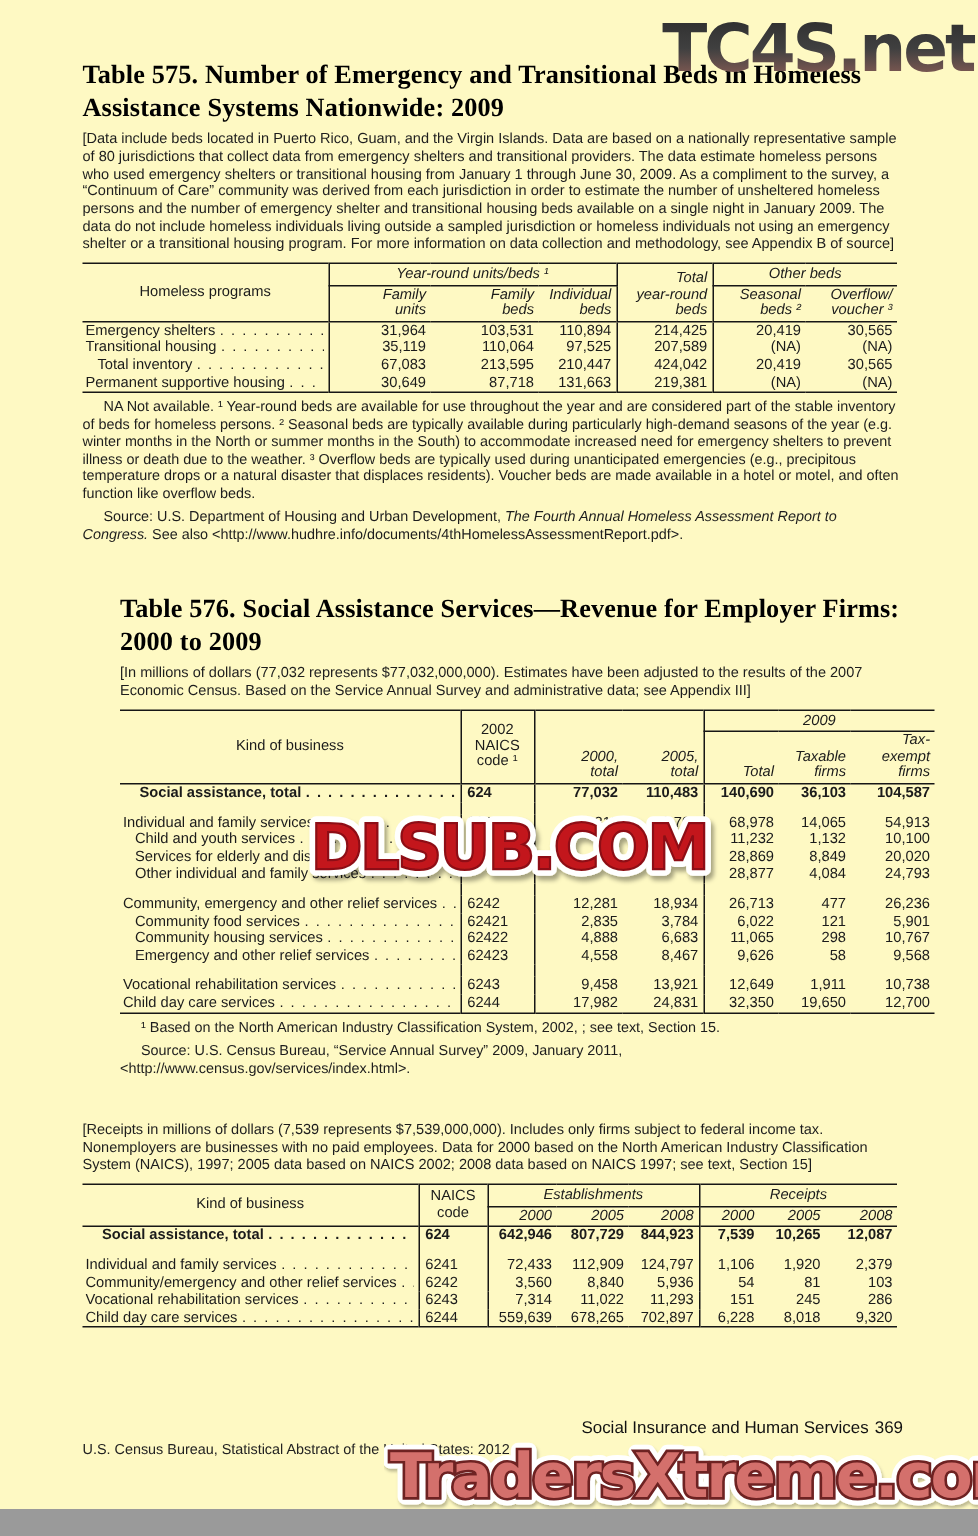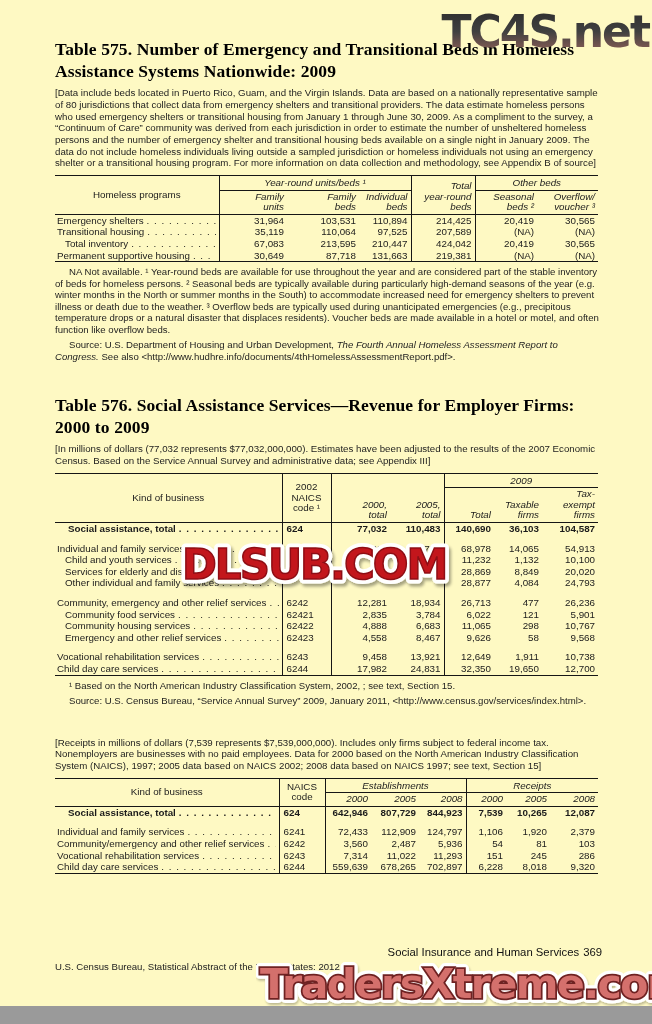--- a/index.html
+++ b/index.html
@@ -35,21 +35,21 @@
   tr.ind .stubflex{padding-left:8px;align-items:center;}
 
   .t575 tbody td:nth-child(1),.t575 tbody td:nth-child(4),.t575 tbody td:nth-child(5){border-right:1px solid #161616;}
   .t576 tbody td:nth-child(1),.t576 tbody td:nth-child(2),.t576 tbody td:nth-child(4){border-right:1px solid #161616;}
   .t576 tbody td:nth-child(2){text-align:left;padding-left:4px;}
   .t577 tbody td:nth-child(1),.t577 tbody td:nth-child(2),.t577 tbody td:nth-child(5){border-right:1px solid #161616;}
   .t577 tbody td:nth-child(2){text-align:left;padding-left:4px;}
 
   .twrap{position:relative;margin-top:2px;}
   .sec{margin-top:0;}
-  .gap34{margin-top:32px;}
+  .gap34{margin-top:32px;margin-left:25px;}
   .gap30{margin-top:30px;}
 
   .wm-top{position:absolute;top:4px;right:0;z-index:6;}
   .wm-mid{position:absolute;top:64px;left:123px;z-index:6;}
   .wm-bot{position:absolute;top:950px;left:256px;z-index:6;}
 
   .runhead{position:absolute;top:946px;right:50px;font-size:11.3px;color:#111;z-index:2;}
   .runhead .pn{margin-left:4px;}
   .credit{position:absolute;top:961px;left:55px;font-size:9.6px;color:#222;z-index:2;}
 </style>
@@ -491,21 +491,21 @@
               </tr>
               <tr>
                 <td class="stub">
                   <div class="stubflex">
                     <span class="lbl">Community/emergency and other relief services</span>
                     <span class="dots">. . . . . . . . . . . . . . . . . . . . . . . . . . . . . . . . . . . . . . . . . . . . . . . . . . . . . . . . . . . .</span>
                   </div>
                 </td>
                 <td class="num">6242</td>
                 <td class="num">3,560</td>
-                <td class="num">2,487</td>
+                <td class="num">8,840</td>
                 <td class="num">5,936</td>
                 <td class="num">54</td>
                 <td class="num">81</td>
                 <td class="num">103</td>
               </tr>
               <tr>
                 <td class="stub">
                   <div class="stubflex">
                     <span class="lbl">Vocational rehabilitation services</span>
                     <span class="dots">. . . . . . . . . . . . . . . . . . . . . . . . . . . . . . . . . . . . . . . . . . . . . . . . . . . . . . . . . . . .</span>

